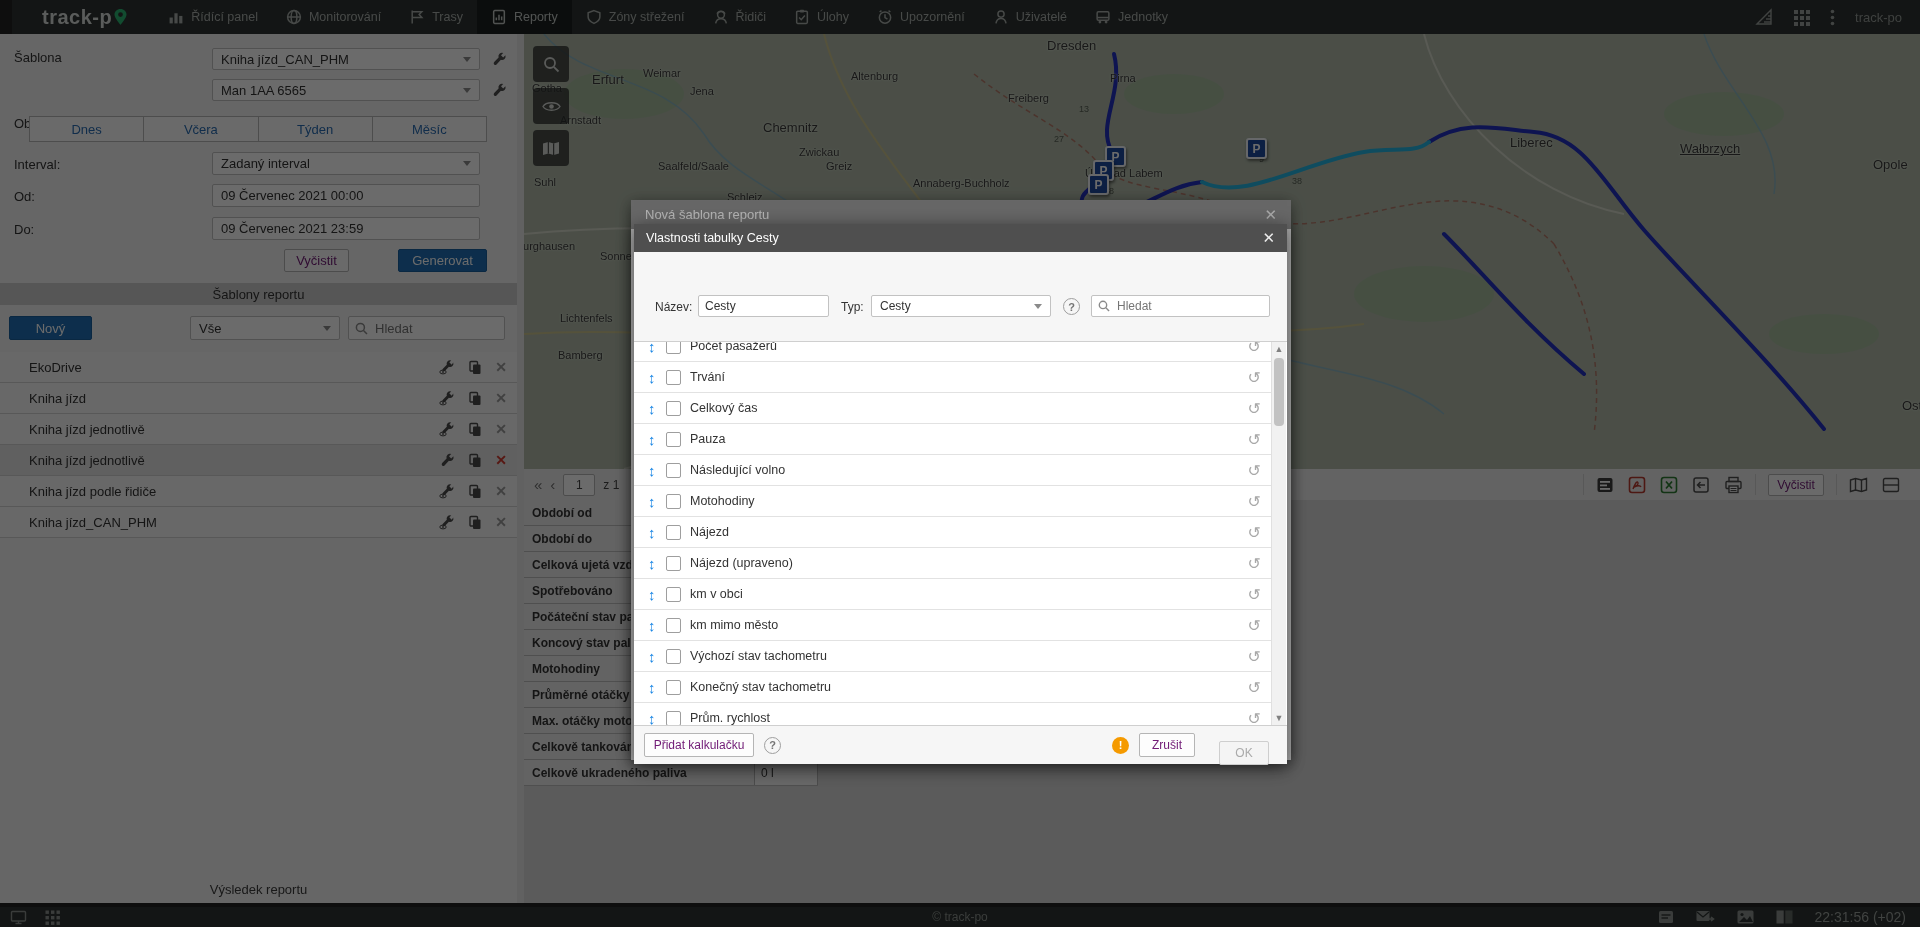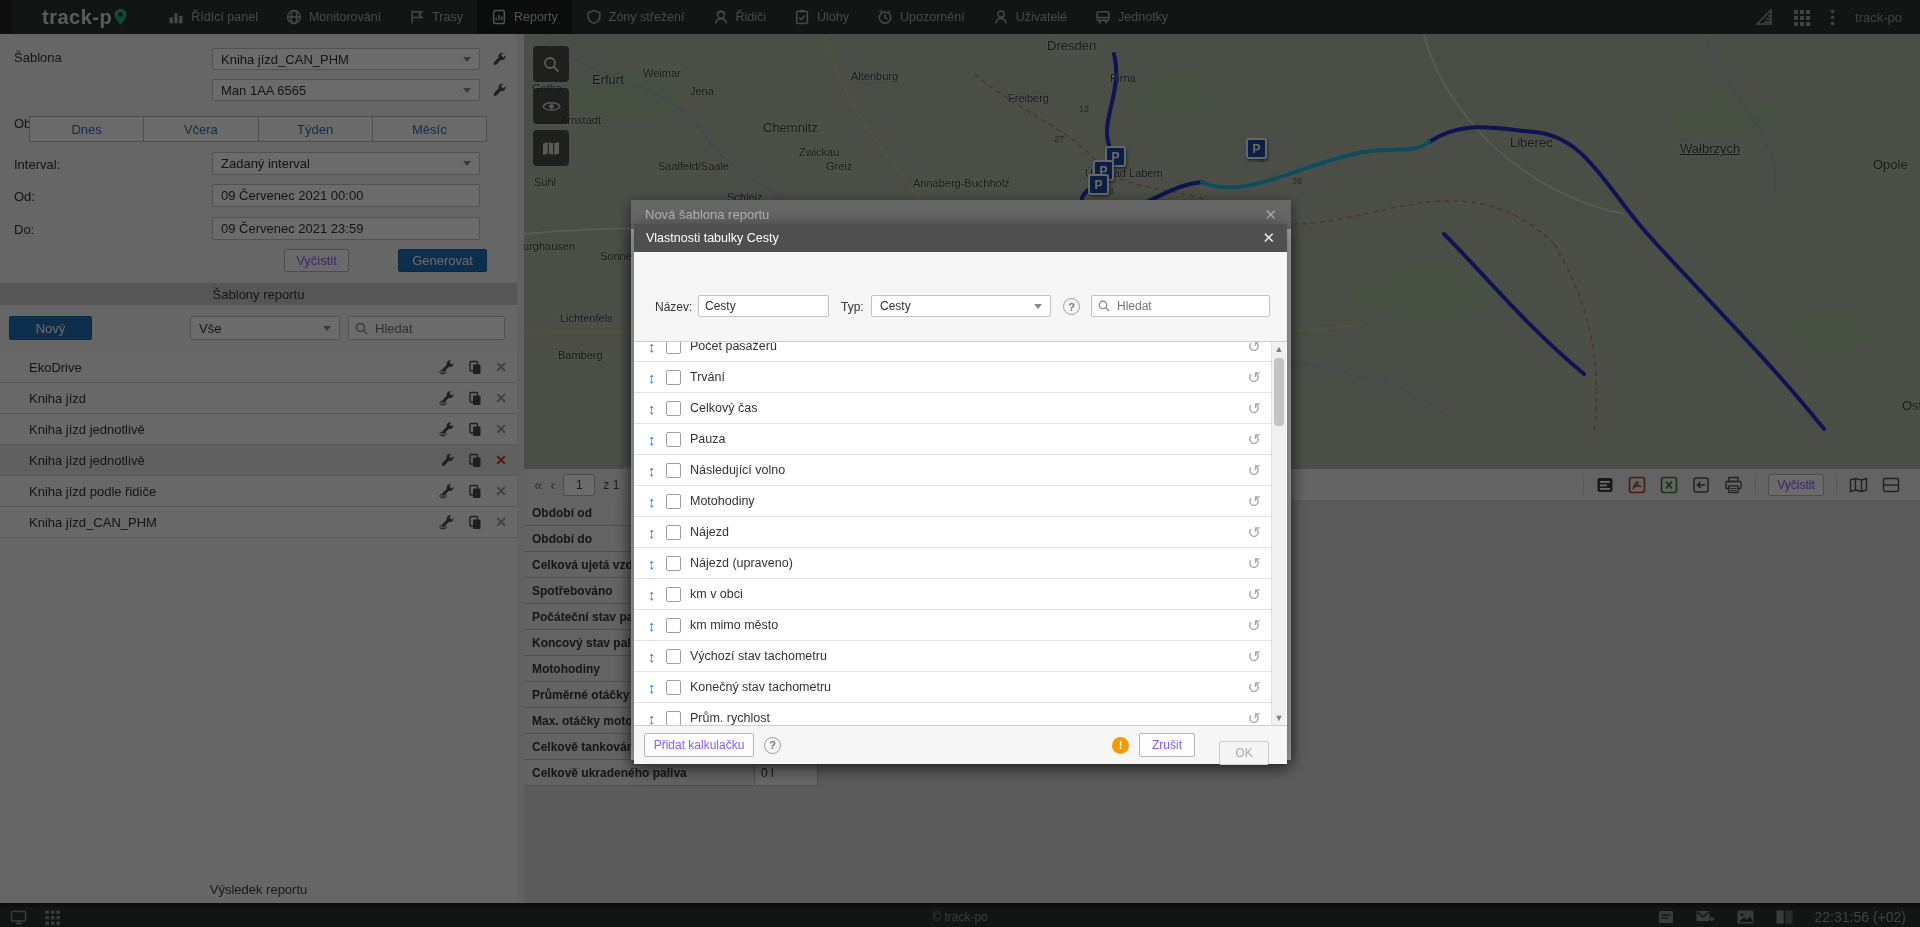--- a/index.html
+++ b/index.html
@@ -26,21 +26,21 @@
   .ctrl{position:absolute;background:#fff;border:1px solid #c2c2c2;border-radius:2px;
         font-size:13px;color:#333;display:flex;align-items:center;padding:0 8px;box-sizing:border-box;}
   .select .chev{margin-left:auto;width:0;height:0;border-left:4px solid transparent;
         border-right:4px solid transparent;border-top:5px solid #8a8a8a;}
   .wrench-btn{position:absolute;left:488px;width:22px;height:22px;display:flex;align-items:center;
         justify-content:center;color:#4c4c4c;cursor:pointer;}
   .quick-group{position:absolute;left:29px;top:82px;width:458px;height:26px;display:flex;}
   .quick-group .qb{flex:1;border:1px solid #b8b8b8;border-left:none;background:#fdfdfd;color:#2a6db3;
         font-size:13px;display:flex;align-items:center;justify-content:center;cursor:pointer;}
   .quick-group .qb:first-child{border-left:1px solid #b8b8b8;}
-  .btn{border:1px solid #b5b5b5;background:#fdfdfd;color:#8b5cf6;font-size:13px;border-radius:2px;
+  .btn{border:1px solid #b5b5b5;background:#fdfdfd;color:#701a75;font-size:13px;border-radius:2px;
        display:flex;align-items:center;justify-content:center;cursor:pointer;box-sizing:border-box;}
   .btn.primary{background:#1f6fb5;border-color:#1a5f9d;color:#fff;}
   .sec-header{position:absolute;left:0;top:249px;width:100%;height:22px;background:#cdcdcd;
        color:#333;font-size:13px;display:flex;align-items:center;justify-content:center;}
   .search-box{position:absolute;background:#fff;border:1px solid #c2c2c2;border-radius:2px;
        display:flex;align-items:center;padding:0 6px;box-sizing:border-box;gap:5px;}
   .search-box input{border:none;outline:none;font-size:13px;width:100%;font-family:inherit;color:#333;background:transparent;}
   .tpl-rows{position:absolute;left:0;top:318px;width:100%;}
   .tpl-row{height:30px;border-bottom:1px solid #d2d2d2;background:#f7f7f7;display:flex;
        align-items:center;font-size:13px;color:#333;padding:0 10px 0 29px;cursor:pointer;}

